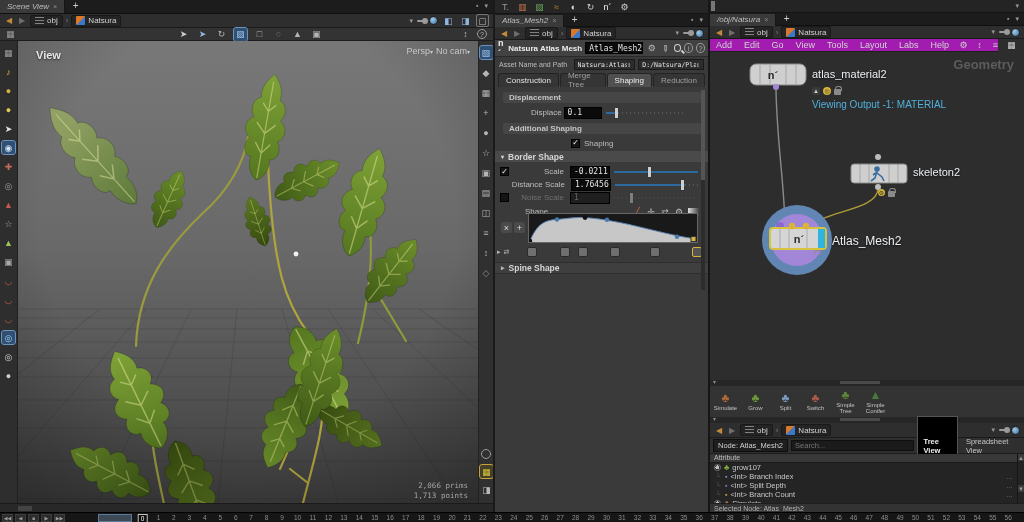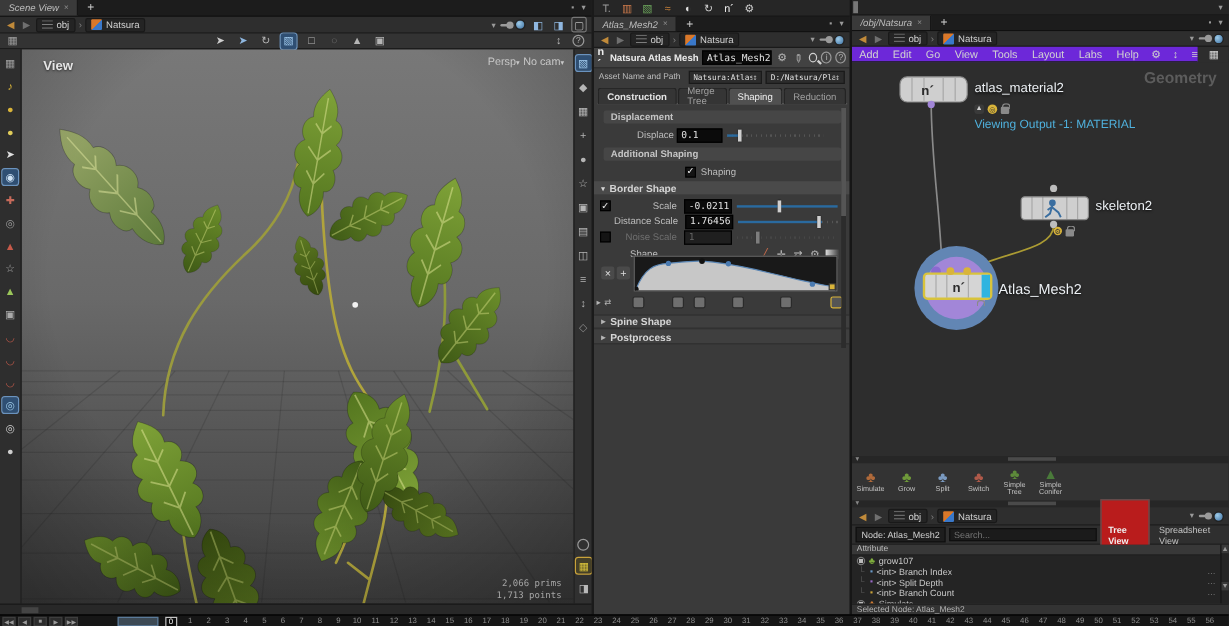--- a/index.html
+++ b/index.html
@@ -42,21 +42,21 @@
 .field{background:#0b0b0b;color:#e3e3e3;font-family:"DejaVu Sans Mono",monospace;font-size:8px;display:flex;align-items:center;padding:0 3px;border:1px solid #000}
 .field.dim{background:#1f1f1f;color:#666}
 .chk{width:9px;height:9px;background:#141414;border:1px solid #000;display:inline-flex;align-items:center;justify-content:center;color:#ececec;font-size:8px;line-height:1}
 .slider{position:relative;height:12px}
 .str{position:absolute;left:0;right:0;top:5px;height:2px}
 .str.blue{background:#2a6a9f}
 .str.dots{background:repeating-linear-gradient(90deg,#555 0 1px,transparent 1px 4px)}
 .shd{position:absolute;top:1px;width:3px;height:10px;background:#cfcfcf;box-shadow:0 0 1px #000}
 .ptab{display:inline-flex;align-items:center;height:14px;padding:0 7px;font-size:8px;color:#9f9f9f;background:#353535;border:1px solid #232323;border-bottom:none;border-radius:3px 3px 0 0;margin-right:1px}
 .ptab.on{background:#505050;color:#eee}
-.ptab.first{color:#e3e3e3;font-weight:bold}
+.ptab.first{color:#e3e3e3;font-weight:normal}
 .disc{font-size:7px;color:#b5b5b5}
 
 .menu{font-size:9px;color:#d2d2d2;padding:0 6px}
 .node-title{position:absolute;color:#ecf0f4;font-size:11px;text-shadow:0 1px 2px rgba(0,0,0,.7);white-space:nowrap}
 .badge{display:inline-flex;width:8px;height:8px;border-radius:2px;align-items:center;justify-content:center;font-size:6px}
 .lock{width:7px;height:6px;background:#8a8a8a;border-radius:1px;position:relative;margin-top:3px}
 .lock::before{content:"";position:absolute;left:1px;top:-3px;width:5px;height:4px;border:1px solid #8a8a8a;border-bottom:none;border-radius:3px 3px 0 0}
 
 .tool{display:flex;flex-direction:column;align-items:center;width:27px;gap:1px}
 .tool .ticon{font-size:12px;line-height:12px}
@@ -457,24 +457,20 @@
       <span style="position:absolute;left:81px;width:10px;height:10px;background:#6f6f6f;border:1px solid #2a2a2a;border-radius:2px"></span>
       <span style="position:absolute;left:113px;width:10px;height:10px;background:#6f6f6f;border:1px solid #2a2a2a;border-radius:2px"></span>
       <span style="position:absolute;left:153px;width:10px;height:10px;background:#6f6f6f;border:1px solid #2a2a2a;border-radius:2px"></span>
       <span style="position:absolute;left:195px;width:10px;height:10px;background:#555;border:1px solid #d9b43a;border-radius:2px"></span>
     </div>
 
     <div class="abs secbar" style="left:0;top:262px;width:213px;height:12px;background:#3f3f3f;border-top:1px solid #2e2e2e;border-bottom:1px solid #2e2e2e">
         <span class="disc" style="font-size:7px">▸</span>
         <span>Spine Shape</span>
       </div>
-    <div class="abs secbar" style="left:0;top:275px;width:213px;height:12px;background:#3f3f3f;border-bottom:1px solid #2e2e2e">
-        <span class="disc" style="font-size:7px">▸</span>
-        <span>Postprocess</span>
-      </div>
     <div class="abs" style="left:206px;top:90px;width:4px;height:200px;background:#2c2c2c">
         <div style="width:4px;height:90px;background:#555"></div>
       </div>
   </div>
 
   <div class="abs" style="left:708px;top:0;width:2px;height:512px;background:#161616"></div>
 
   <div class="abs" style="left:710px;top:0;width:314px;height:380px;background:#2d2d2d">
     <div class="abs" style="left:0;top:0;width:314px;height:13px;background:#242424;border-bottom:1px solid #141414">
       <span class="abs" style="left:1px;top:1px;width:4px;height:10px;background:#777"></span>
@@ -499,21 +495,21 @@
       <span class="chip">
           <span class="ic-natsura"></span>
           <span>Natsura</span>
         </span>
       <span class="pbright">
           <span class="gdn" style="color:#9a9a9a;font-size:7px"></span>
           <span class="gpin"></span>
           <span class="gglobe"></span>
         </span>
     </div>
-    <div class="abs row" style="left:0;top:39px;width:288px;height:13px;background:#6d28d9;border-bottom:1px solid #1d1d1d">
+    <div class="abs row" style="left:0;top:39px;width:288px;height:13px;background:#a21caf;border-bottom:1px solid #1d1d1d">
       <span id="net-menus" class="row">
           <span class="menu">Add</span>
           <span class="menu">Edit</span>
           <span class="menu">Go</span>
           <span class="menu">View</span>
           <span class="menu">Tools</span>
           <span class="menu">Layout</span>
           <span class="menu">Labs</span>
           <span class="menu">Help</span>
         </span>
@@ -633,21 +629,21 @@
         </span>
       <span class="pbright">
           <span class="gdn" style="color:#9a9a9a;font-size:7px"></span>
           <span class="gpin"></span>
           <span class="gglobe"></span>
         </span>
     </div>
     <div class="abs row" style="left:0;top:58px;width:314px;height:16px;background:#2f2f2f;border-bottom:1px solid #1c1c1c;gap:3px;padding:0 3px">
       <span style="background:#1e1e1e;border:1px solid #0f0f0f;font-size:7.5px;color:#d0d0d0;padding:1px 4px;white-space:nowrap">Node: Atlas_Mesh2</span>
       <input style="width: 148px; height: 11px; background: rgb(27, 27, 27); border: 1px solid rgb(15, 15, 15); color: rgb(204, 204, 204); font-size: 7.5px; padding: 0px 3px; font-family: &quot;Liberation Sans&quot;, sans-serif;" placeholder="Search...">
-      <span style="font-size:7.5px;color:#f0f0f0;font-weight:bold;padding:20px 5px;background:#b91c1c;border:1px solid #555">Tree View</span>
+      <span style="font-size:7.5px;color:#f0f0f0;font-weight:bold;padding:20px 5px;background:#000000;border:1px solid #555">Tree View</span>
       <span style="font-size:7.5px;color:#c5c5c5;padding:2px 5px">Spreadsheet View</span>
     </div>
     <div class="abs" style="left:0;top:74px;width:314px;height:49px;background:#242424">
       <div style="height:9px;background:#383838;border-bottom:1px solid #1a1a1a;font-size:7px;color:#bdbdbd;padding-left:4px">Attribute</div>
       <div id="tree-rows">
           <div class="trow">
             <span class="radio"></span>
             <span style="color: rgb(127, 174, 60); font-size: 8px;">♣</span>
             <span class="nowrap">grow107</span>
           </div>

